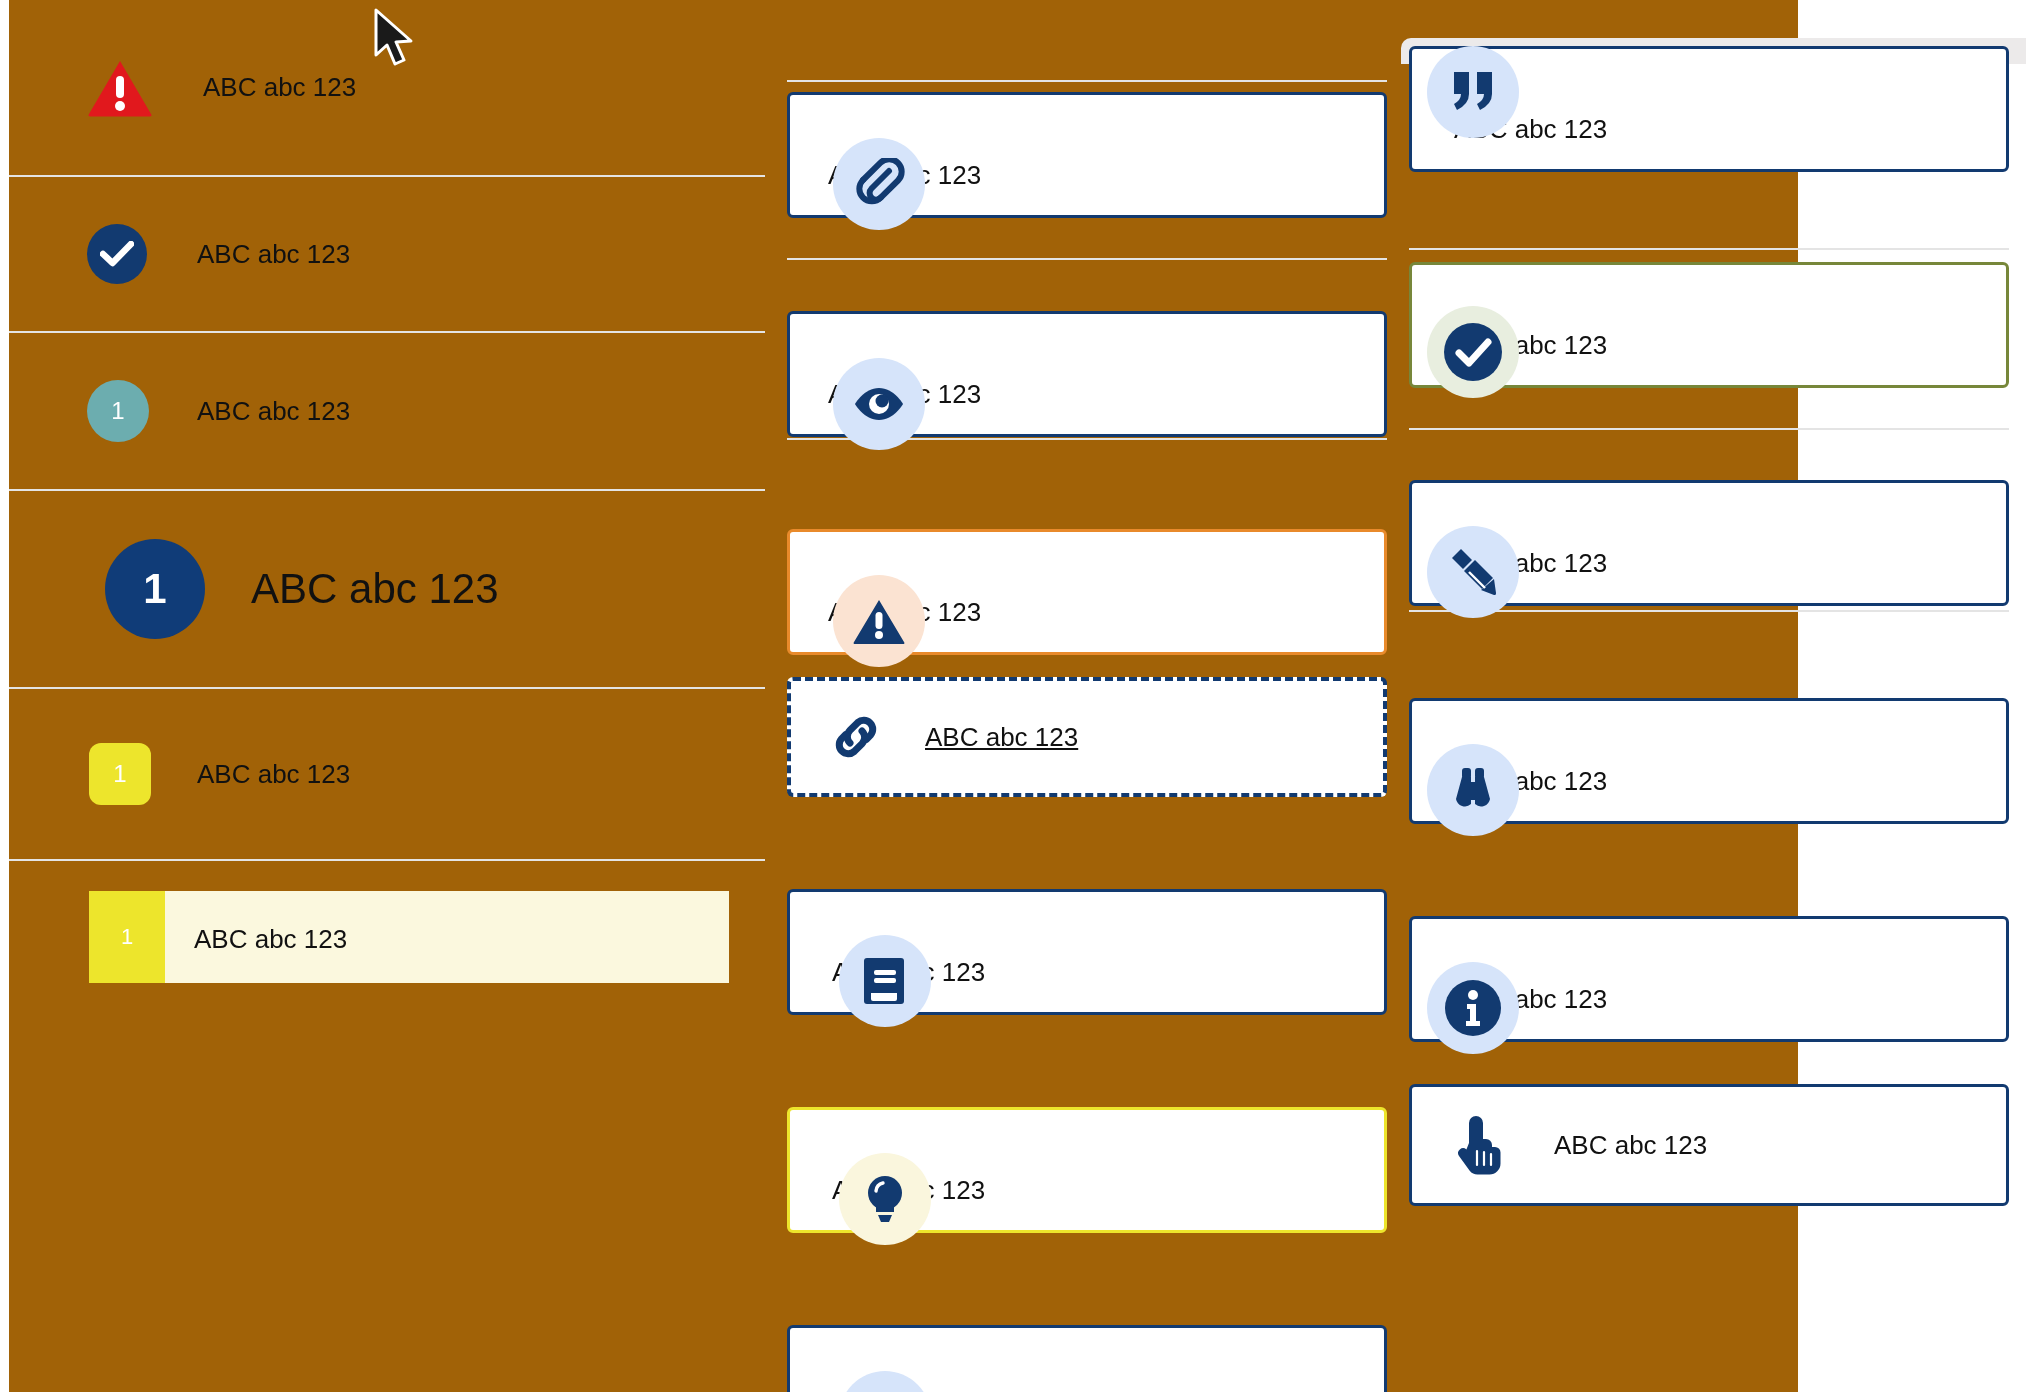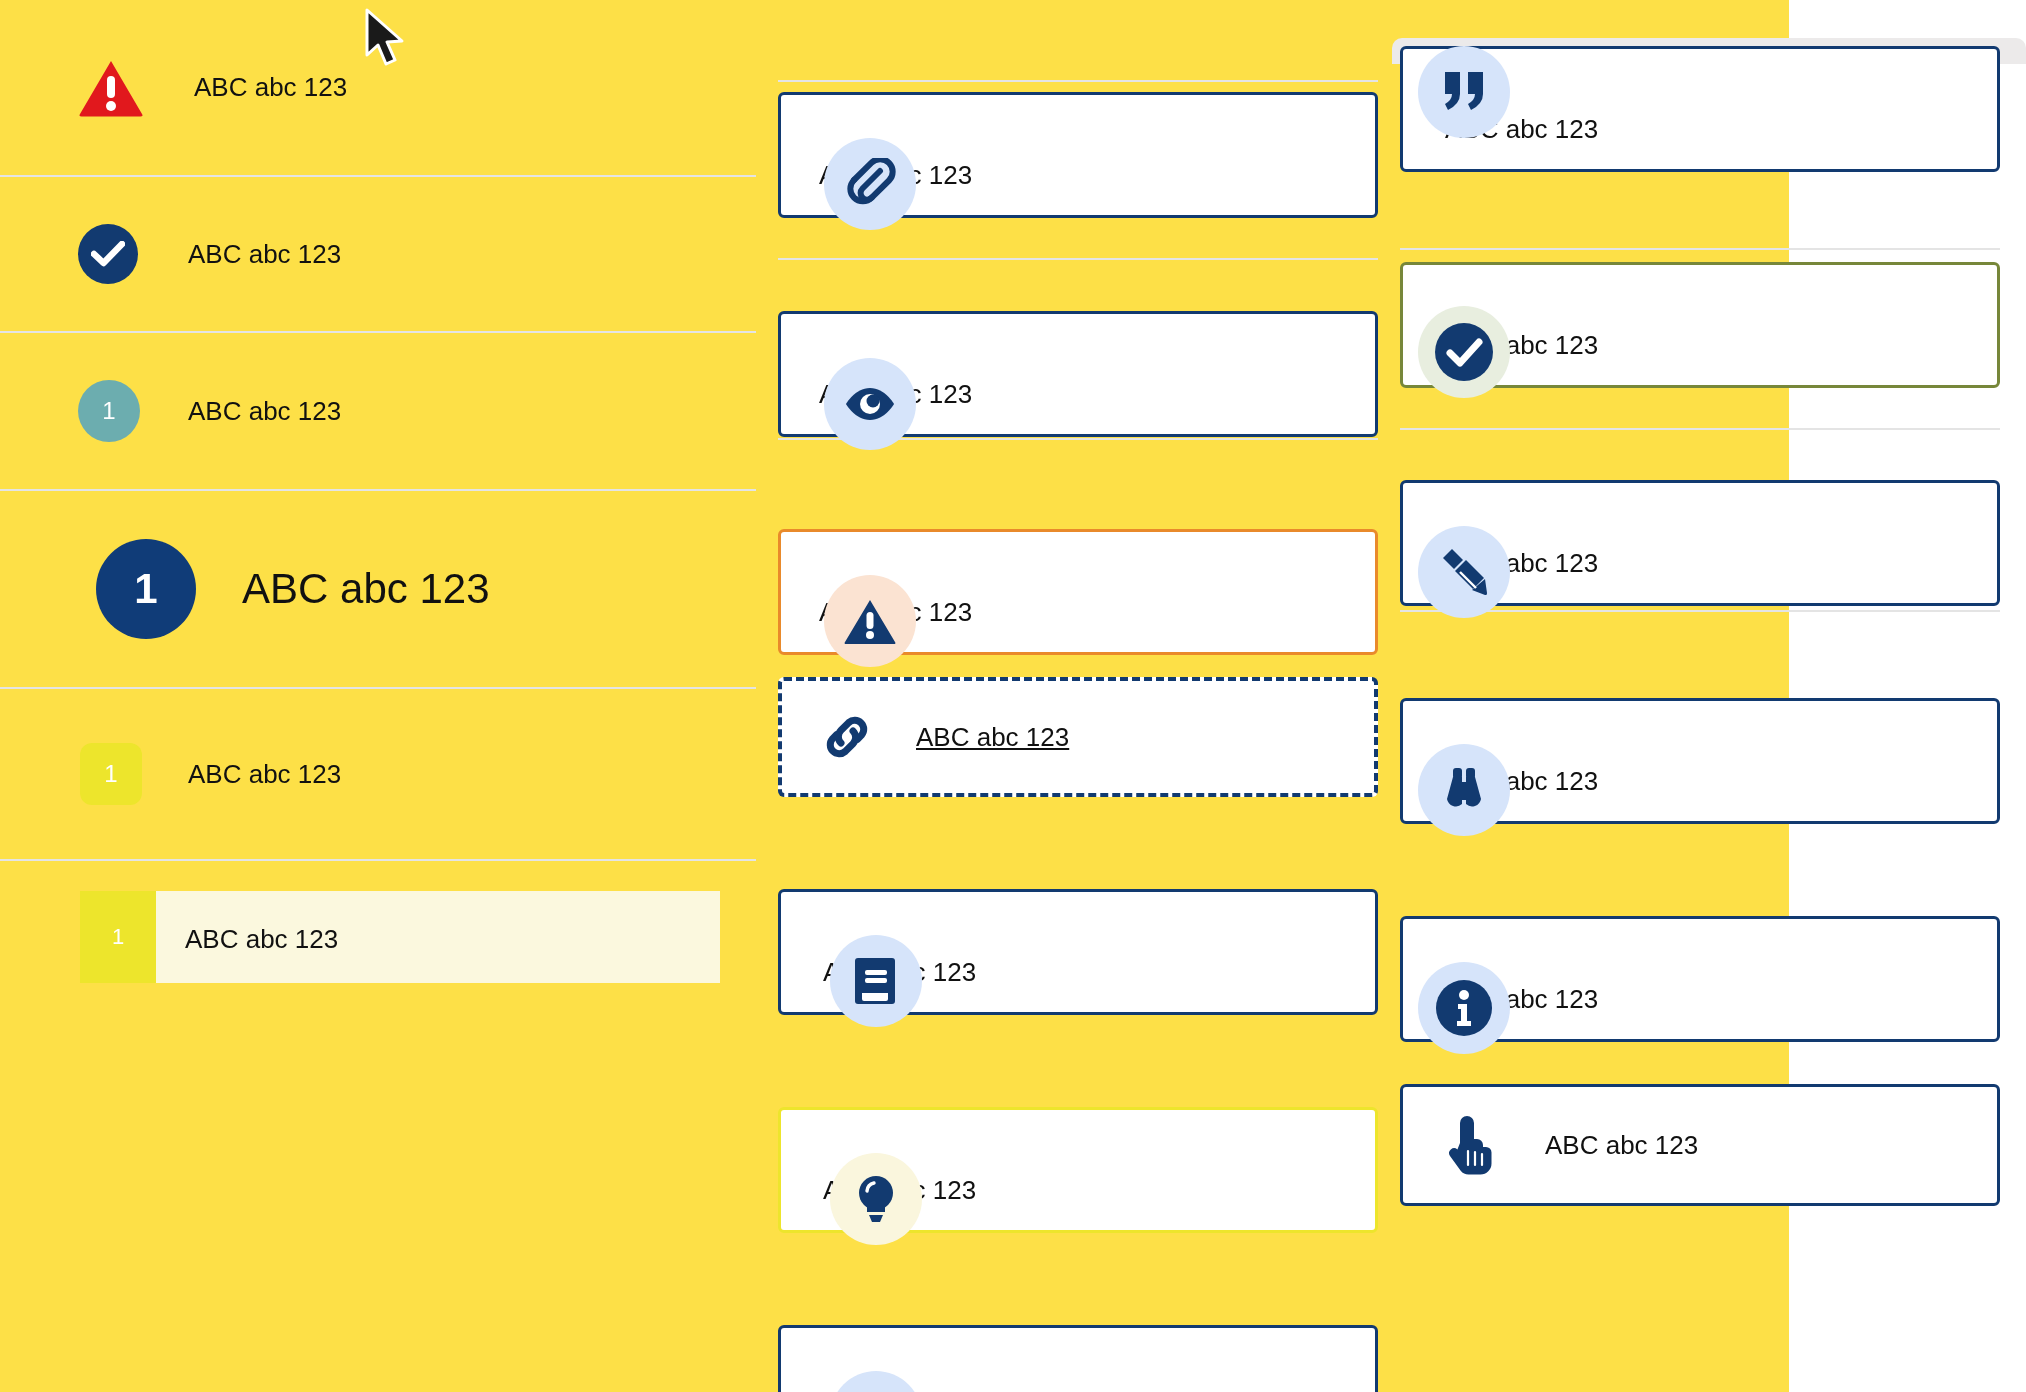--- a/index.html
+++ b/index.html
@@ -3,21 +3,21 @@
 <meta charset="utf-8">
 <style>
   * { box-sizing: border-box; margin: 0; padding: 0; }
   html, body {
     width: 2026px;
     height: 1392px;
     background: #ffffff;
     font-family: "Liberation Sans", sans-serif;
     overflow: hidden;
   }
-  .page { position: relative; width: 1789px; height: 1392px; background:#fde047; }
+  .page { position: relative; width: 1789px; height: 1392px; background:#a16207;margin-left:9px; }
 
   
   .left-col {
     position: absolute;
     left: 0; top: 0;
     width: 756px;
     height: 1392px;
   }
   .left-row {
     position: relative;

